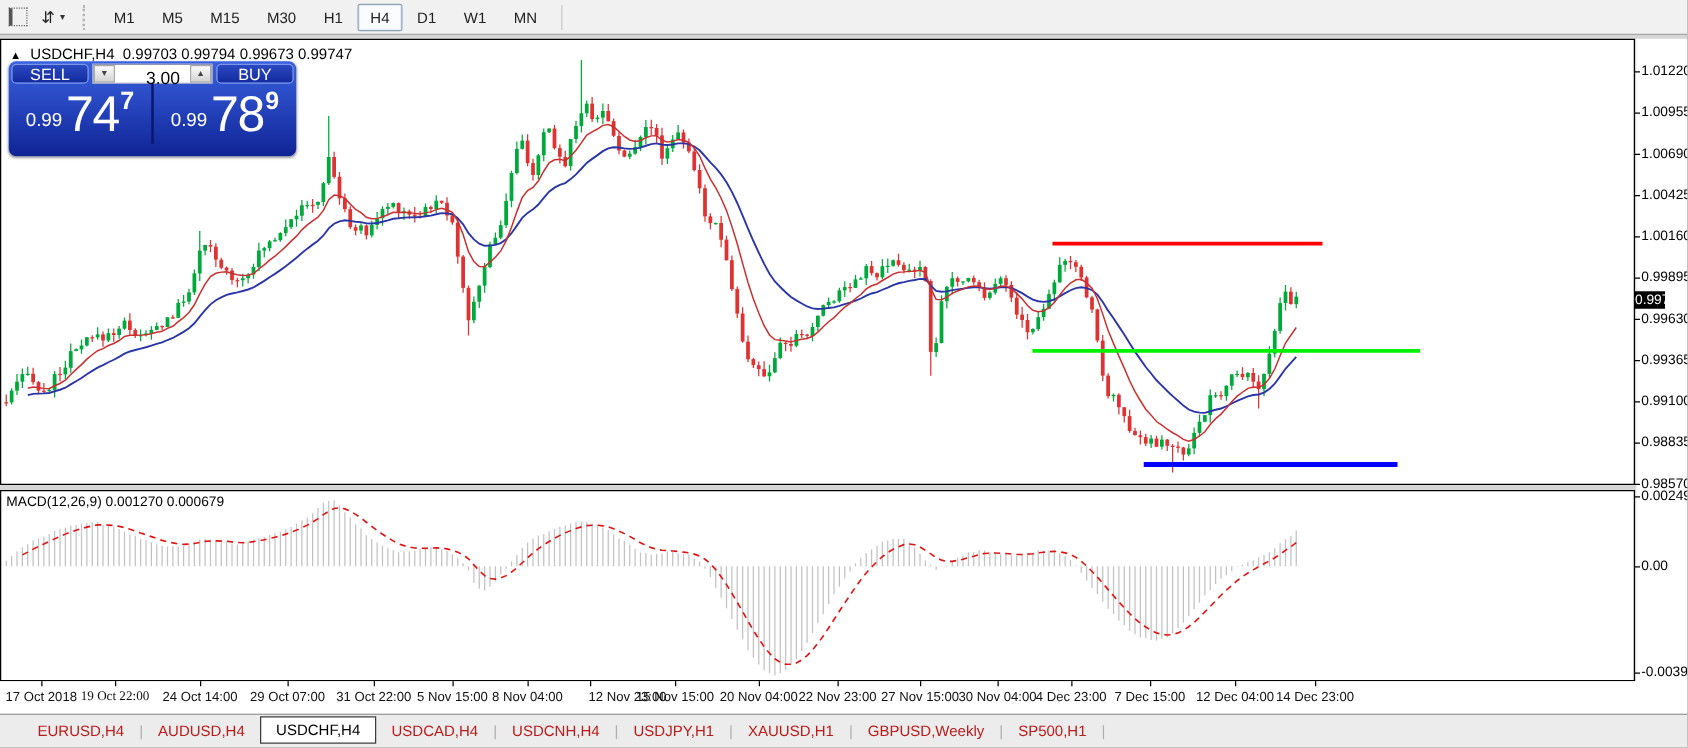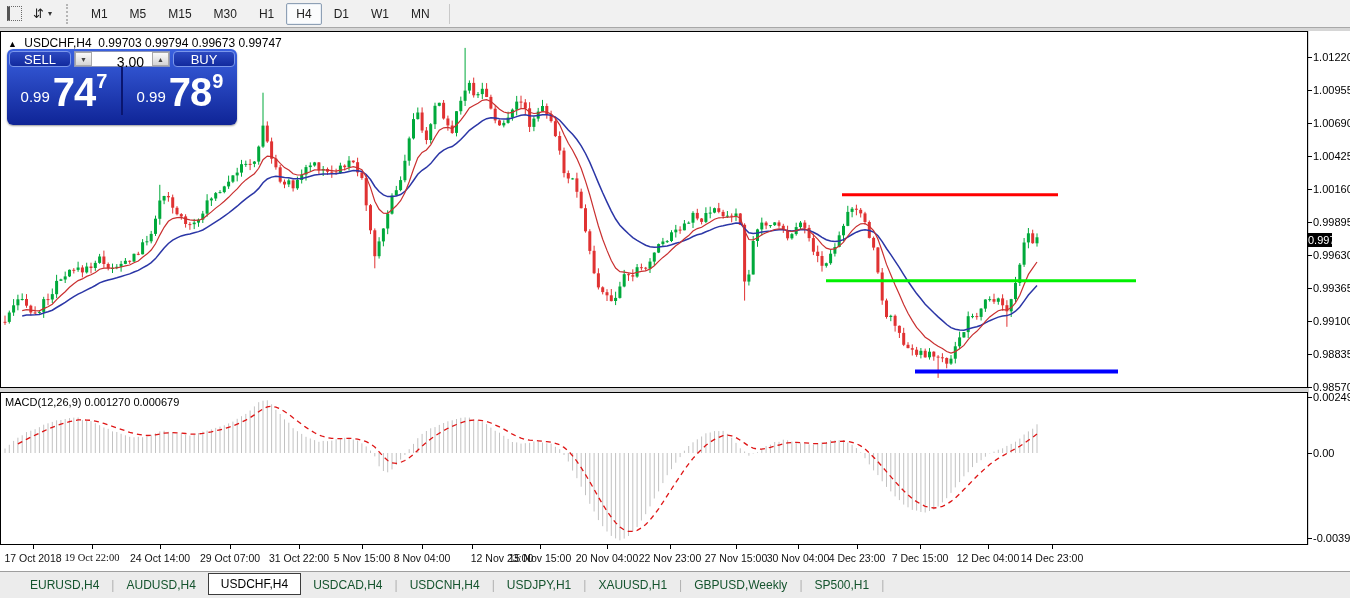--- a/index.html
+++ b/index.html
@@ -33,35 +33,35 @@
   .qp-row1{display:flex;height:18px;padding:2px 2px 0 2px;box-sizing:border-box;}
   .qp-btn{flex:0 0 62px;background:linear-gradient(#2c49c0,#122a9e);border:1px solid #7b97ea;
           border-radius:4px;color:#fff;font-size:13px;font-family:inherit;cursor:pointer;padding:0;}
   .qp-vol{flex:1;display:flex;margin:0 3px;background:#fff;border:1px solid #8d96b8;box-sizing:border-box;}
   .qp-spin{width:17px;background:linear-gradient(#fafafa,#d5d5d5);border:1px solid #a9a9a9;
            font-size:7px;color:#444;cursor:pointer;padding:0;}
   .qp-volval{flex:1;text-align:right;padding-right:8px;font-size:14px;line-height:21px;color:#000;background:#fff;}
   .qp-row2{display:flex;height:48px;}
   .qp-price{flex:1;color:#fff;display:flex;align-items:flex-end;justify-content:center;padding-bottom:6px;}
   .qp-small{font-size:15px;margin-right:3px;line-height:1;position:relative;top:-5px;}
-  .qp-big{font-size:40px;font-weight:bold;line-height:0.85;letter-spacing:-1px;}
+  .qp-big{font-size:40px;font-weight:normal;line-height:0.85;letter-spacing:-1px;}
   .qp-sup{font-size:20px;font-weight:bold;margin-left:1px;position:relative;top:-16px;}
   .qp-div{width:2px;background:#0a1670;}
   
   .axlab{position:absolute;left:1313px;font-size:11px;color:#000;white-space:nowrap;}
   .axlab::before{content:"";position:absolute;left:-5px;top:6px;width:4px;height:1px;background:#000;}
   .price-badge{position:absolute;left:1308px;width:24px;height:14px;background:#000;color:#fff;
                font-size:11px;line-height:14px;text-align:center;z-index:7;}
   .date-strip{position:absolute;left:0;top:545px;width:1350px;height:26px;background:#fff;}
   .dtick{position:absolute;top:0;width:1px;height:4px;background:#000;}
   .dlab{position:absolute;top:7px;font-size:10.5px;color:#111;white-space:nowrap;transform:translateX(-50%);}
   
   .tabbar{position:absolute;left:0;top:571px;width:1350px;height:27px;background:#ececec;
           border-top:1px solid #9e9e9e;display:flex;align-items:center;padding-left:18px;box-sizing:border-box;}
-  .tab{font-size:12px;color:#14532d;padding:3px 12px;cursor:pointer;white-space:nowrap;}
+  .tab{font-size:12px;color:#b91c1c;padding:3px 12px;cursor:pointer;white-space:nowrap;}
   .tab.active{background:#fff;border:1px solid #3c3c3c;color:#000;position:relative;top:-1px;}
   .tab-sep{color:#b0b0b0;font-size:12px;}
 </style>
 </head>
 <body>
 
 <div class="window">
 
   <div class="toolbar">
     <div class="tool-icon">

